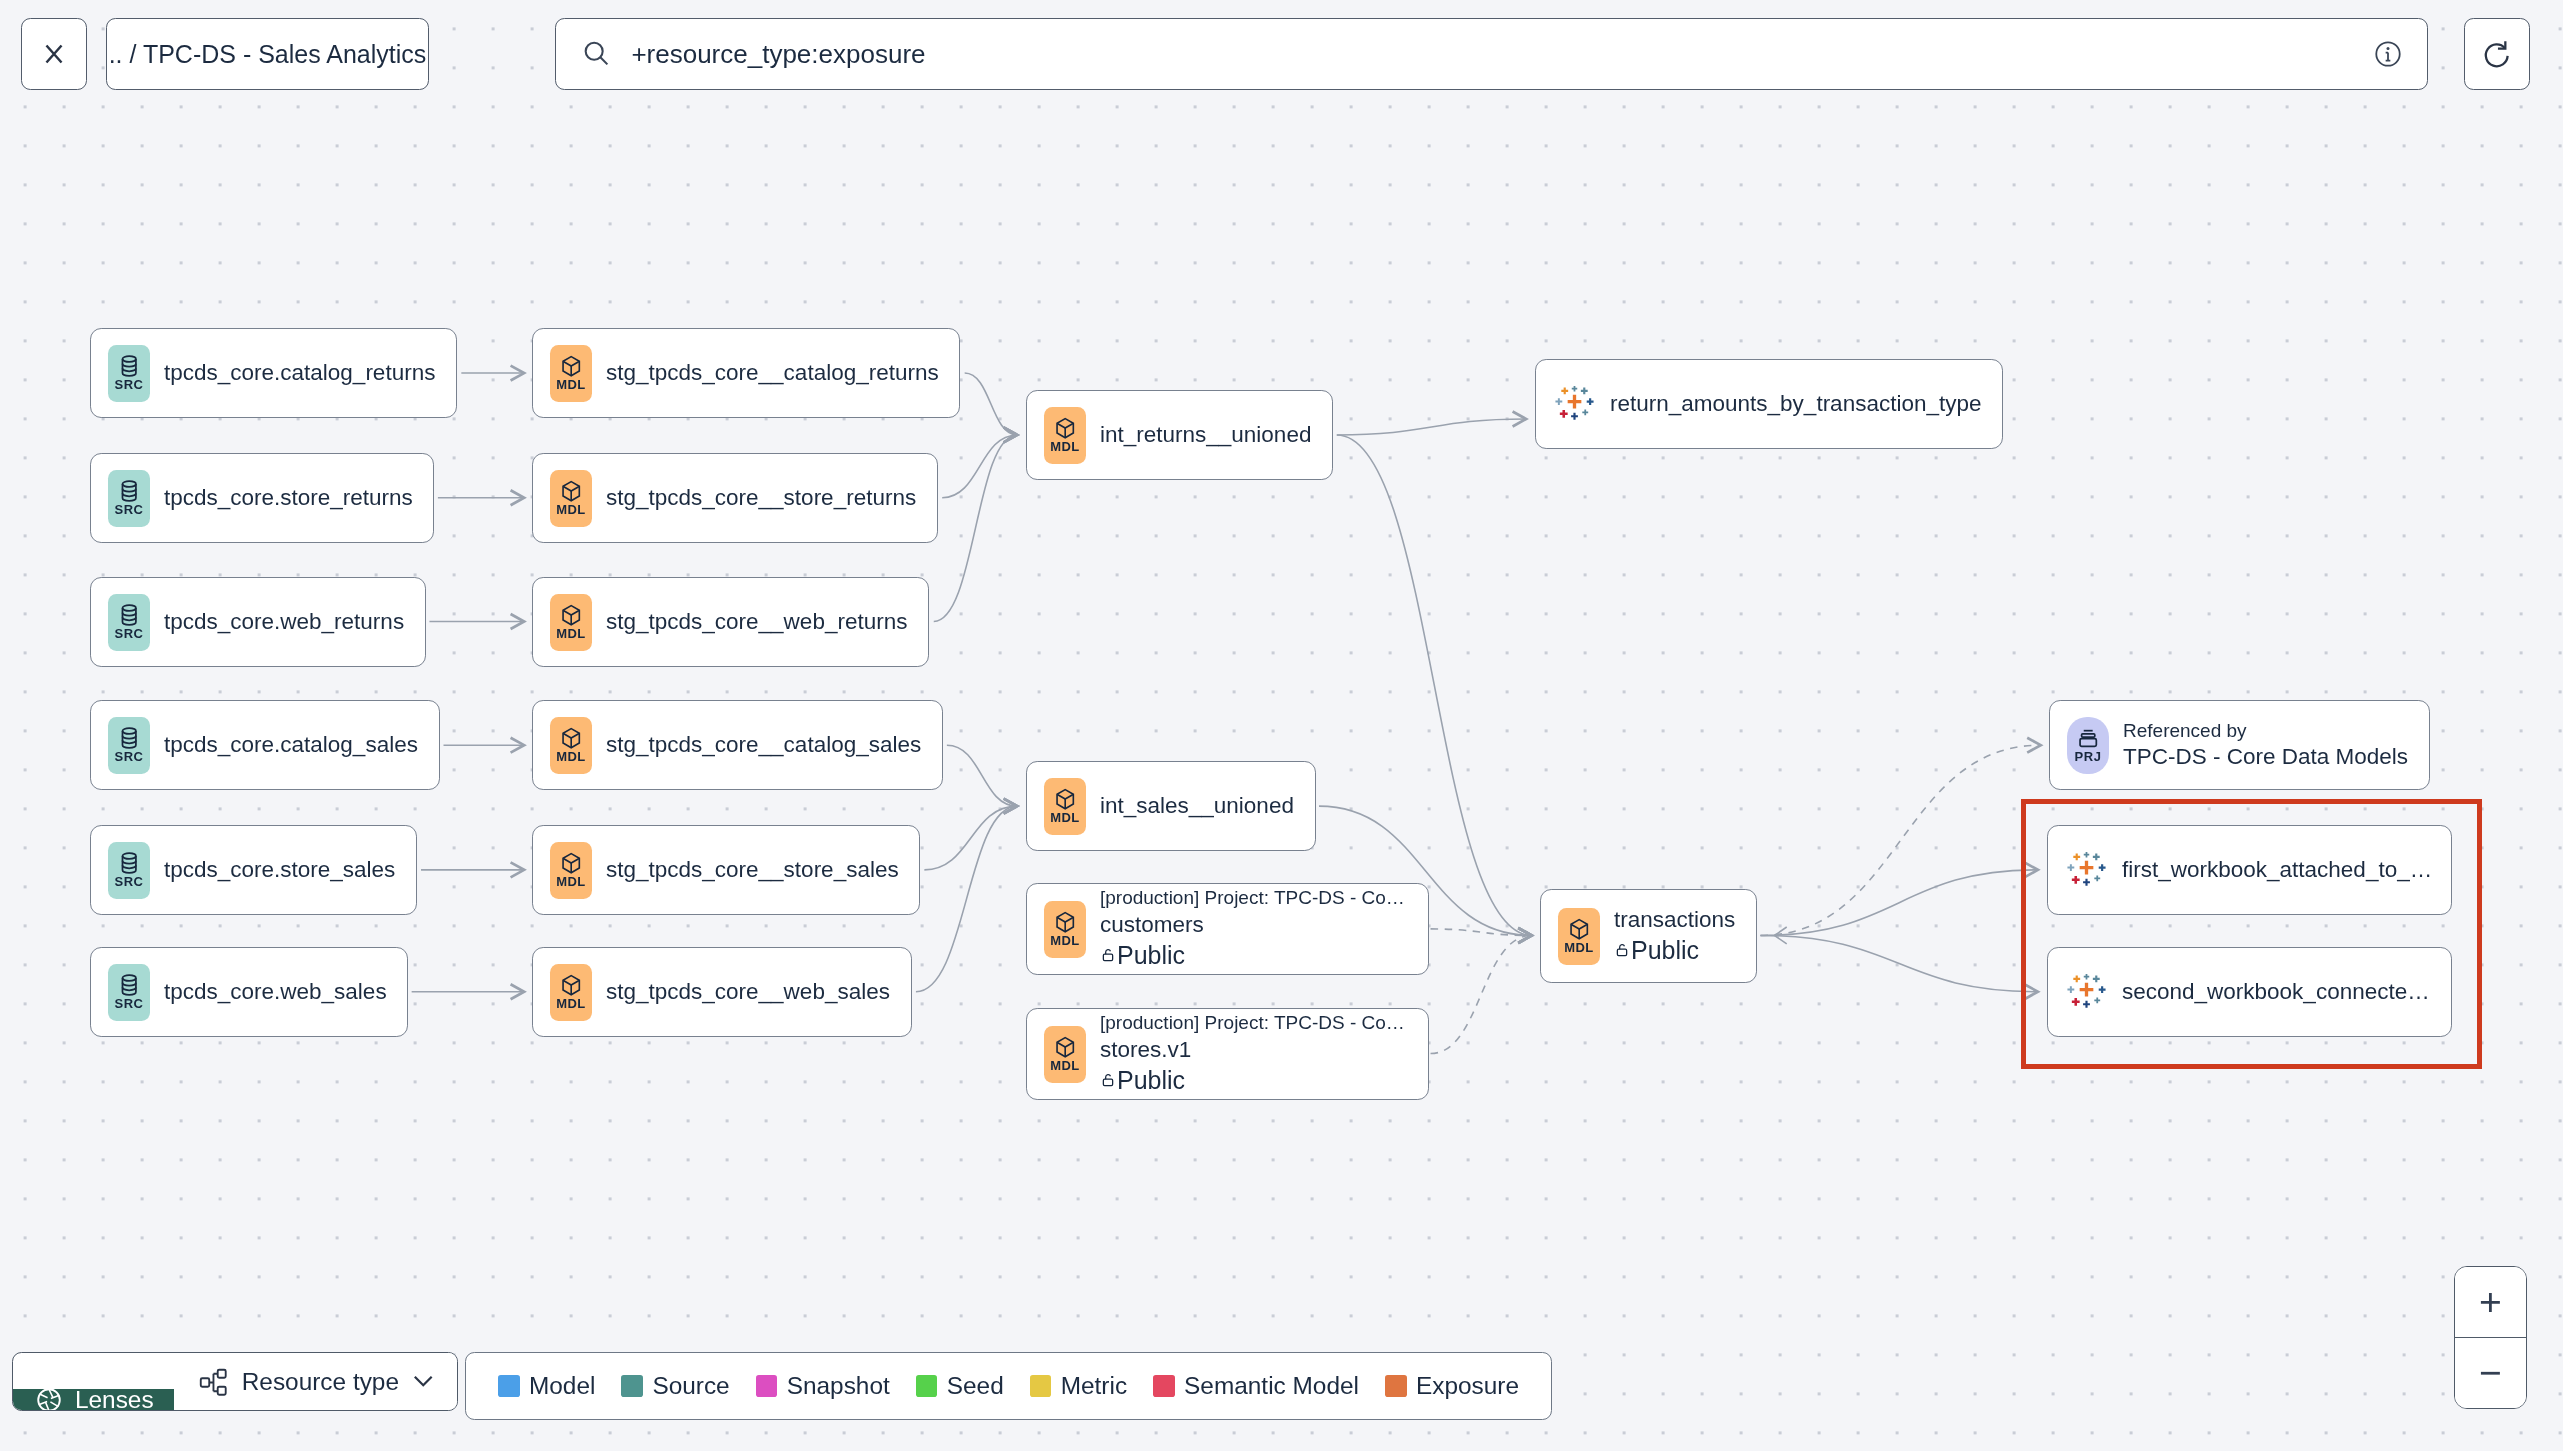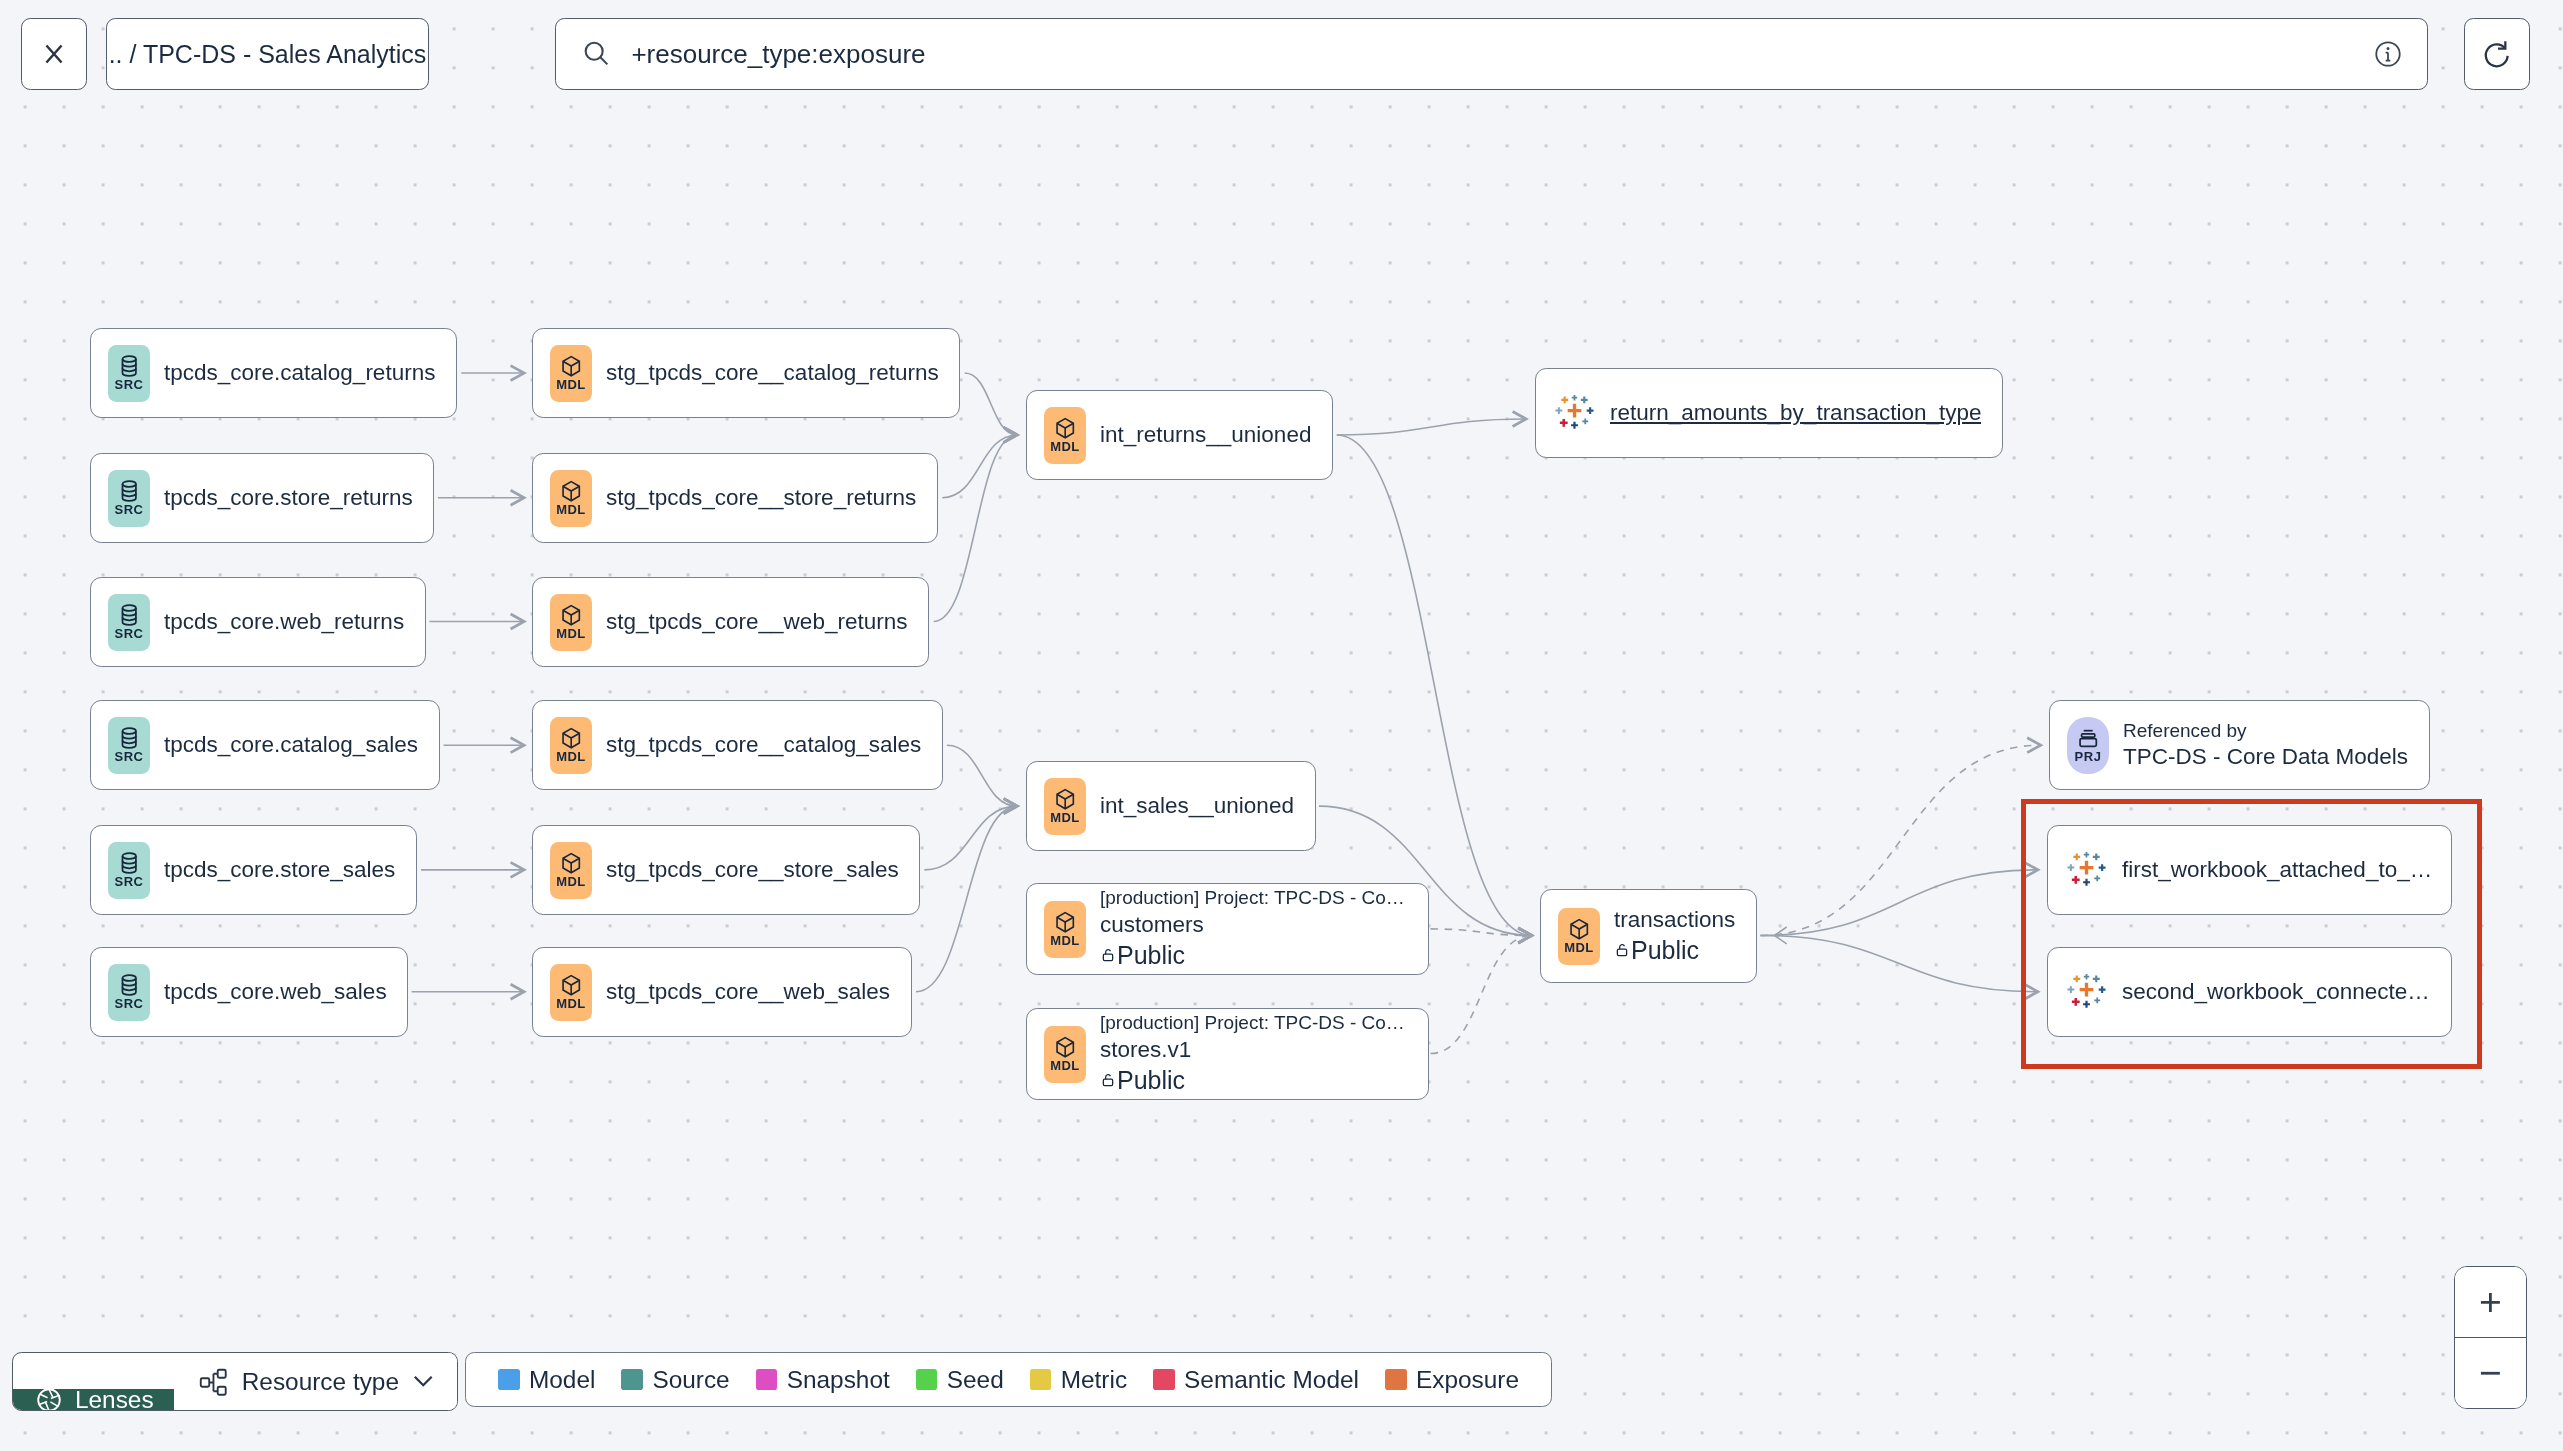--- a/index.html
+++ b/index.html
@@ -63,21 +63,21 @@
   }
   #lenses-btn {
     display:flex; align-items:center; gap:11.2px; padding:0 20.6px;
     background:#2A5F52; color:#fff; font-size:24.4px;margin-top:36px;
   }
   #resource-type-btn {
     display:flex; align-items:center; gap:13px; padding:0 22.5px;
     background:#fff; font-size:24.4px;
   }
   #legend {
-    position:absolute; left:465px; top:1352px; height:55px; z-index:3;
+    position:absolute; left:465px; top:1352px; height:68px; z-index:3;
     background:#fff; border:1.9px solid #6E7886; border-radius:9.4px;
     display:flex; align-items:center; gap:26px; padding:0 32px; font-size:24.4px;
   }
   .leg-item { display:flex; align-items:center; gap:9.4px; }
   .leg-swatch { width:21.6px; height:21.6px; border-radius:2.8px; display:inline-block; }
   #zoom-control {
     position:absolute; left:2454px; top:1266px; width:73px; height:143px; z-index:3;
     background:#fff; border:1.9px solid #4F5A68; border-radius:13px;
     display:flex; flex-direction:column; overflow:hidden;
   }
@@ -391,21 +391,21 @@
         <span class="nname truncate">transactions</span>
         <span class="nvis">
           <svg width="16" height="16" viewBox="0 0 20 20" fill="none" stroke="#17273D" stroke-width="1.6">
             <rect x="4.2" y="9" width="11.6" height="8" rx="1.6"></rect>
             <path d="M7.1 9 V6.3 a3.1 3.1 0 0 1 6 -0.9"></path>
           </svg>
           <span>Public</span>
         </span>
       </span>
     </div>
-    <div class="node" style="left: 1535px; top: 368px; text-decoration: underline;">
+    <div class="node" style="left: 1535px; top: 359px;">
       <span class="exp-icon">
         <svg width="43" height="43" viewBox="0 0 44 44" fill="none">
           <path d="M12 4.5 v7 M8.5 8 h7" stroke="#EB9129" stroke-width="2.2"></path>
           <path d="M22 3 v5.6 M19.2 5.8 h5.6" stroke="#59879B" stroke-width="1.8"></path>
           <path d="M32 4.5 v7 M28.5 8 h7" stroke="#59879B" stroke-width="2.2"></path>
           <path d="M6 15.5 v7 M2.5 19 h7" stroke="#7FA3BC" stroke-width="2"></path>
           <path d="M22 12 v14 M15 19 h14" stroke="#E8762D" stroke-width="3.4"></path>
           <path d="M38 15.5 v7 M34.5 19 h7" stroke="#27588C" stroke-width="2.2"></path>
           <path d="M11 27.5 v8 M7 31.5 h8" stroke="#C72037" stroke-width="2.6"></path>
           <path d="M22 30.5 v7 M18.5 34 h7" stroke="#1F447E" stroke-width="2.2"></path>

